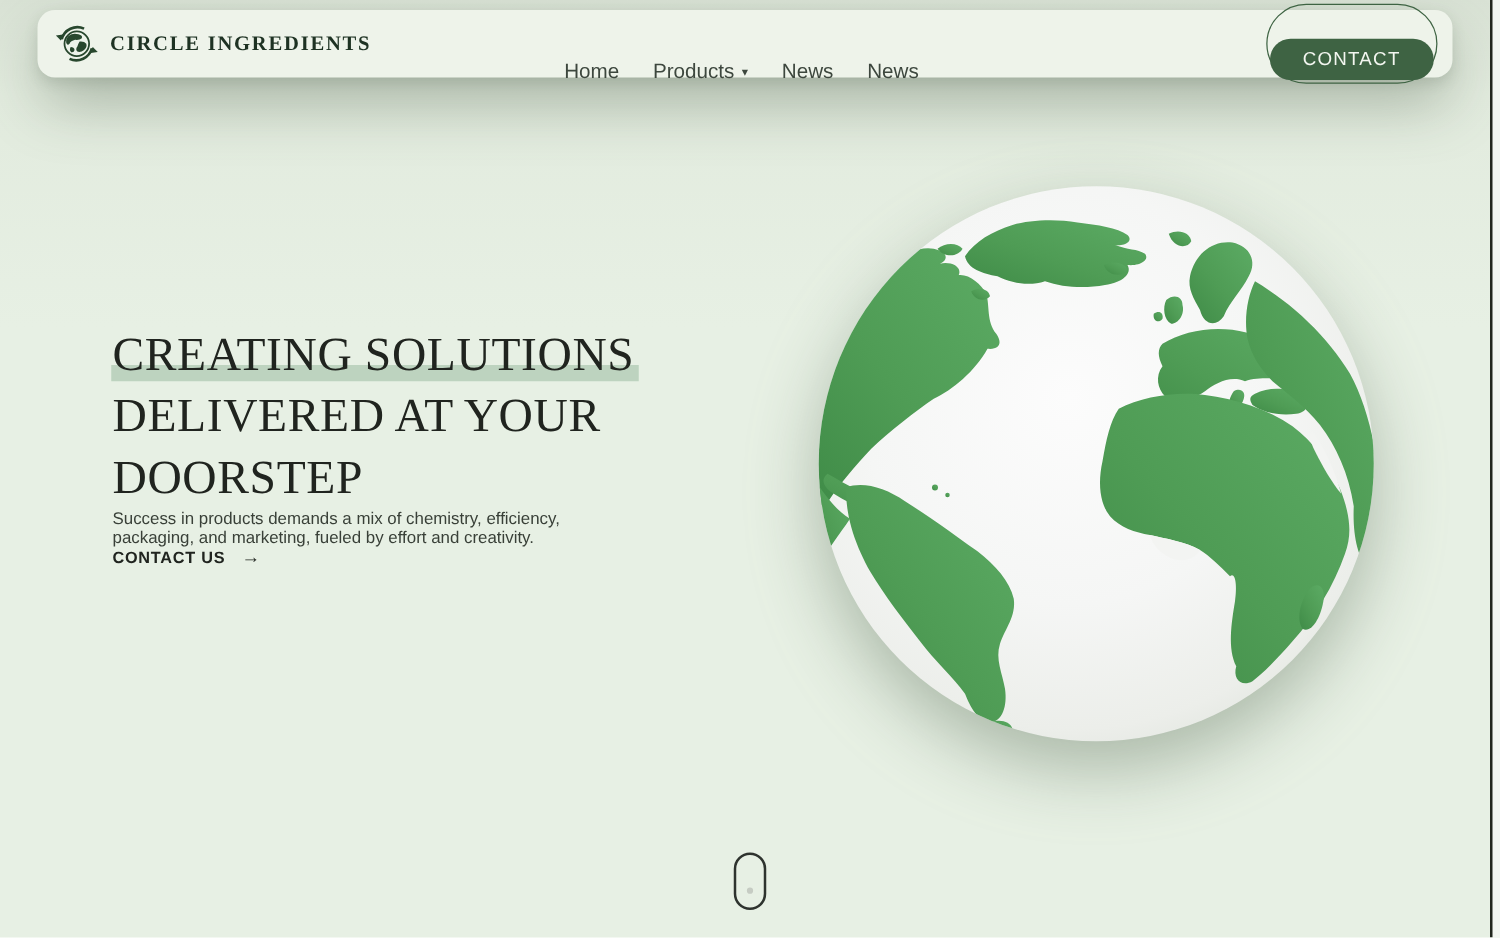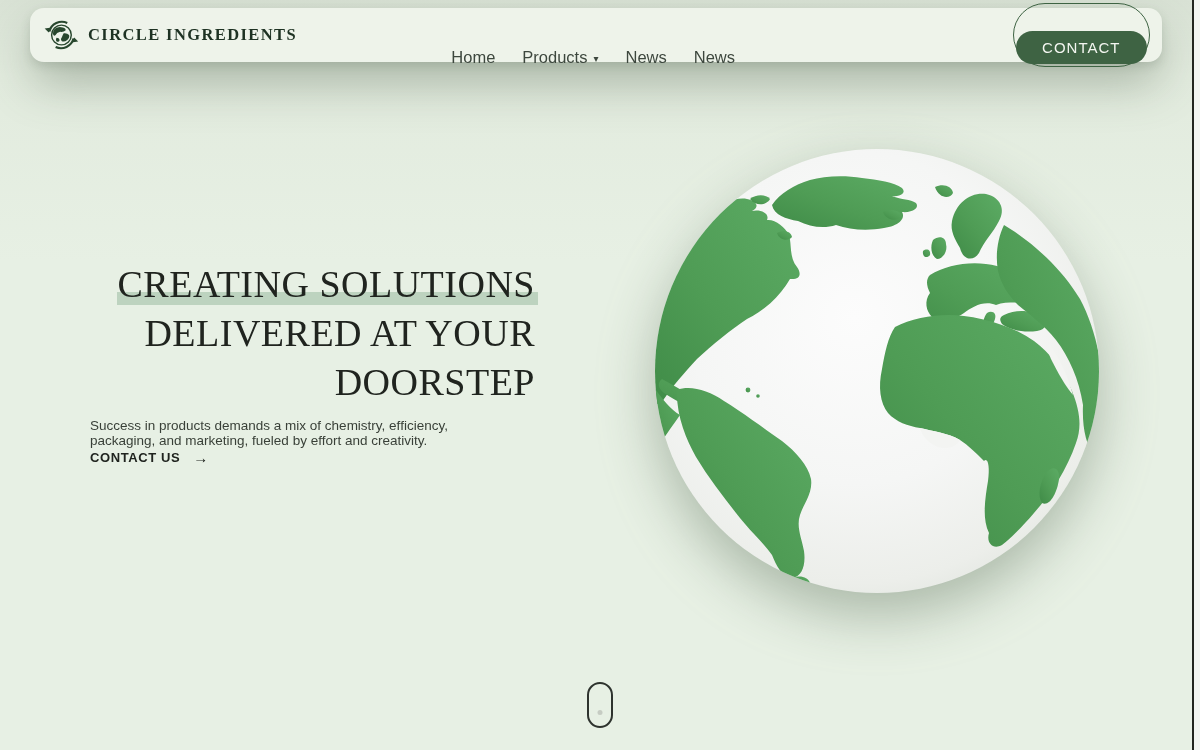--- a/index.html
+++ b/index.html
@@ -60,30 +60,29 @@
     font-family:"Liberation Sans",sans-serif;
     font-size:15px;letter-spacing:1px;margin-top:24px;
   }
 
   
   .hero-text{position:absolute;left:90px;top:260px;width:445px;z-index:5;}
   .hero-title{
     font-family:"Liberation Serif",serif;
     font-weight:400;font-size:38px;line-height:49px;letter-spacing:.5px;
     color:var(--text-dark);
-    text-align:right;
   }
   .hero-title .line{display:block;}
   .hl{position:relative;display:inline-block;}
   .hl::after{
     content:"";position:absolute;left:-1px;right:-3px;bottom:4px;height:13px;
     background:var(--highlight-green);z-index:-1;
   }
   .hero-sub{
-    margin-top:11px;width:402px;
+    width:402px;
     font-size:13.5px;line-height:15px;color:#394038;
   }
   .hero-cta{
     display:inline-flex;align-items:center;gap:13px;
     font-size:13px;font-weight:bold;letter-spacing:.6px;color:var(--text-dark);
     text-decoration:none;cursor:pointer;
   }
   .hero-cta .arrow{font-size:15px;font-weight:400;}
 
   

